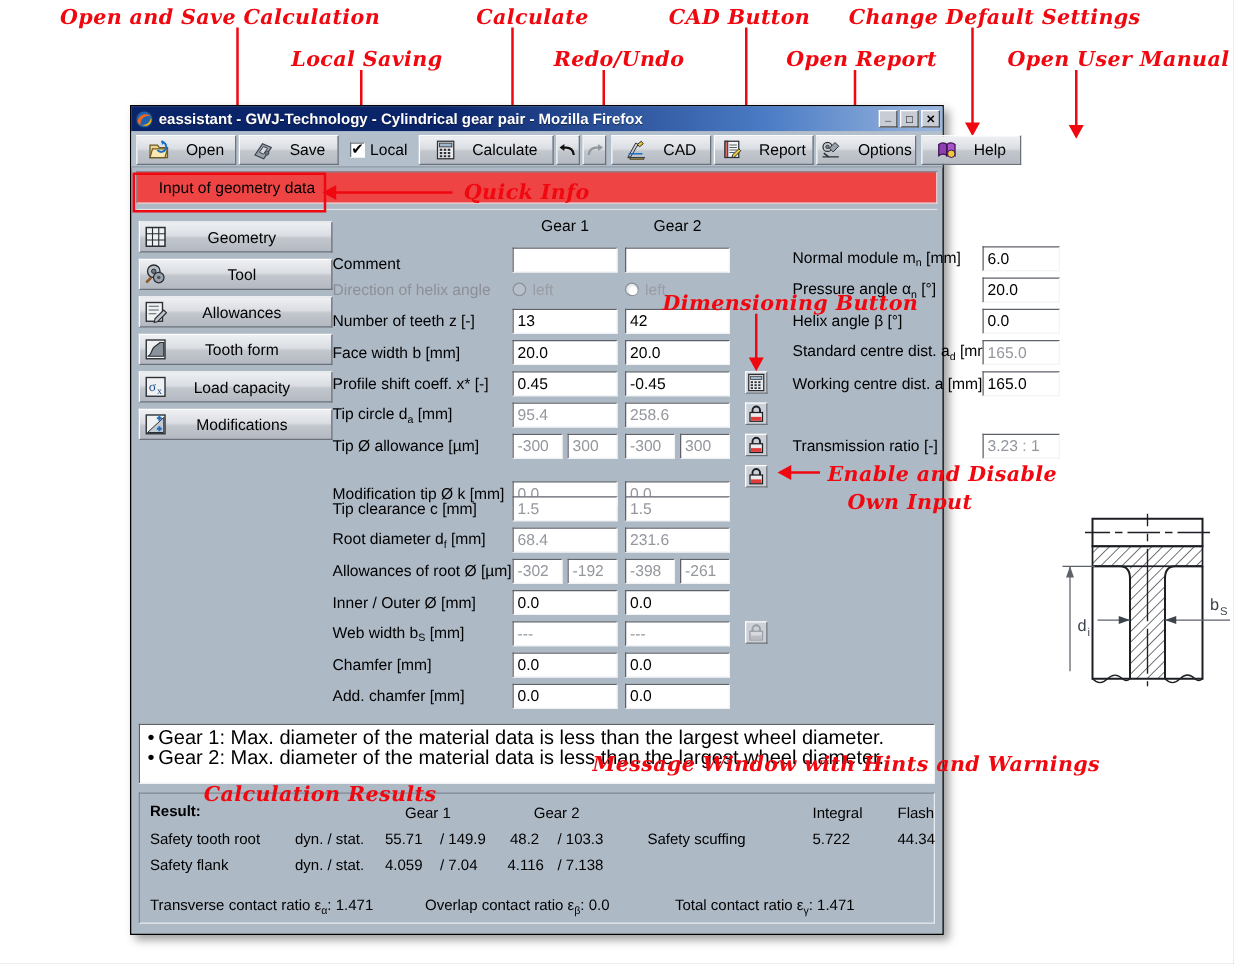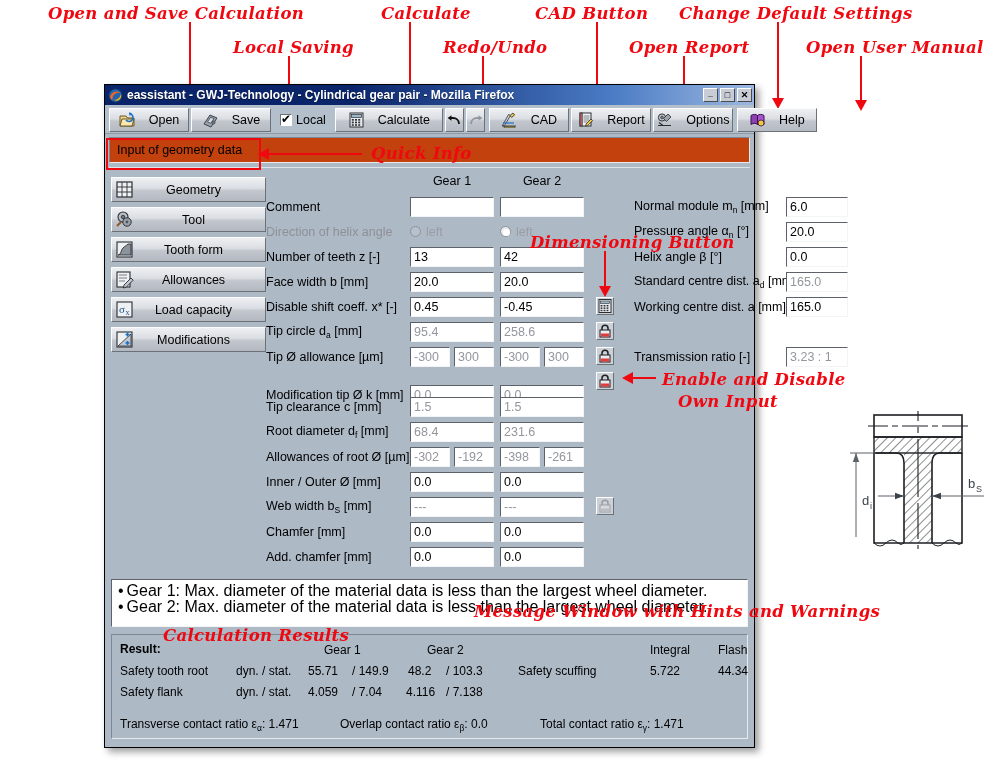--- a/index.html
+++ b/index.html
@@ -93,24 +93,24 @@
   }
   .chk::after {
     content:"✔"; position:absolute; left:0px; top:-3px;
     font-size:12px; color:#000; font-family:"DejaVu Sans",sans-serif;
   }
   .tb-ico { width:17px; height:16px; flex:0 0 auto; }
 
   
   .quickinfo {
     margin:3px 4px 0 4px; height:26px;
-    background:#c2410c;
+    background:#ef4444;
     border-top:1px solid #7d8894; border-left:1px solid #7d8894;
     border-right:1px solid #e6eaee; border-bottom:1px solid #e6eaee;
-    display:flex; align-items:center; padding-left:7px;
+    display:flex; align-items:center; padding-left:17px;
     font-size:12.5px; color:#000;
   }
   .qi-rule { margin:4px 4px 0 4px; height:1px; background:#8e99a6;
              border-bottom:1px solid #dfe4e9; }
 
   
   .wbody { display:flex; padding:5px 4px 0 6px; height:405px; }
   .sidebar { width:155px; flex:0 0 auto; padding-top:4px; }
   .navbtn {
     height:25px; margin-bottom:5px;
@@ -379,35 +379,35 @@
           <circle cx="8" cy="7" r="1.8" fill="#6e7780" stroke="#2b2f34" stroke-width=".8"></circle>
           <circle cx="12" cy="12" r="4.2" fill="#9aa3ad" stroke="#2b2f34" stroke-width="1"></circle>
           <circle cx="12" cy="12" r="1.4" fill="#4d545c"></circle>
           <path d="M2 16l4-4" stroke="#8a5a2a" stroke-width="2"></path>
         </svg>
         <span class="nb-lbl">Tool</span>
       </div>
 
       <div class="navbtn">
         <svg class="nb-ico" viewBox="0 0 19 19">
-          <rect x="2" y="2" width="15" height="15" fill="#eef0f2" stroke="#2b2f34" stroke-width="1.1"></rect>
-          <path d="M3 15 C6 15 6 10 8 8 C10 6 11 6 13 4 L16 4 L16 15 Z" fill="#8b939c" stroke="#2b2f34" stroke-width=".9"></path>
-        </svg>
-        <span class="nb-lbl">Tooth form</span>
-      </div>
-
-      <div class="navbtn">
-        <svg class="nb-ico" viewBox="0 0 19 19">
           <rect x="2" y="2" width="13" height="15" fill="#eef0f2" stroke="#2b2f34" stroke-width="1.1"></rect>
           <g stroke="#5a6068" stroke-width=".8">
               <path d="M4 5h8M4 8h8M4 11h6"></path>
             </g>
           <path d="M9 15l7-7 2.2 2.2-7 7-2.8.8z" fill="#bfc5cc" stroke="#2b2f34" stroke-width=".9"></path>
         </svg>
         <span class="nb-lbl">Allowances</span>
+      </div>
+
+      <div class="navbtn">
+        <svg class="nb-ico" viewBox="0 0 19 19">
+          <rect x="2" y="2" width="15" height="15" fill="#eef0f2" stroke="#2b2f34" stroke-width="1.1"></rect>
+          <path d="M3 15 C6 15 6 10 8 8 C10 6 11 6 13 4 L16 4 L16 15 Z" fill="#8b939c" stroke="#2b2f34" stroke-width=".9"></path>
+        </svg>
+        <span class="nb-lbl">Tooth form</span>
       </div>
 
       <div class="navbtn">
         <svg class="nb-ico" viewBox="0 0 19 19">
           <rect x="2" y="2" width="15" height="15" fill="#eef0f2" stroke="#2b2f34" stroke-width="1.1"></rect>
           <text x="4" y="13" font-family="Liberation Serif, serif" font-size="11" fill="#1b4f8c">σ</text>
           <text x="10.5" y="15" font-family="Liberation Serif, serif" font-size="8" fill="#1b4f8c">x</text>
         </svg>
         <span class="nb-lbl">Load capacity</span>
       </div>
@@ -422,21 +422,21 @@
         </svg>
         <span class="nb-lbl">Modifications</span>
       </div>
     </div>
 
     <div class="formarea">
 
       <div class="colhdr" style="left:144px; top:1px;">Gear 1</div>
       <div class="colhdr" style="left:234px; top:1px;">Gear 2</div>
 
-      <div class="frow" style="top:22px;">
+      <div class="frow" style="top:22px;align-items:flex-end;">
         <span class="flabel" style="width:144px;">Comment</span>
         <span class="fld" style="width:84px; margin-right:6px;"></span>
         <span class="fld" style="width:84px;"></span>
       </div>
 
       <div class="frow" style="top:47px;">
         <span class="flabel dis" style="width:144px;">Direction of helix angle</span>
         <span style="width:90px; display:flex; align-items:center;">
           <span class="radio"></span>
           <span class="radio-lbl">left</span>
@@ -453,21 +453,21 @@
         <span class="fld" style="width:84px;">42</span>
       </div>
 
       <div class="frow" style="top:97px;">
         <span class="flabel" style="width:144px;">Face width b [mm]</span>
         <span class="fld" style="width:84px; margin-right:6px;">20.0</span>
         <span class="fld" style="width:84px;">20.0</span>
       </div>
 
       <div class="frow" style="top:122px;">
-        <span class="flabel" style="width:144px;">Disable shift coeff. x* [-]</span>
+        <span class="flabel" style="width:144px;">Profile shift coeff. x* [-]</span>
         <span class="fld" style="width:84px; margin-right:6px;">0.45</span>
         <span class="fld" style="width:84px;">-0.45</span>
       </div>
 
       <div class="frow" style="top:147px;">
         <span class="flabel" style="width:144px;">Tip circle d<span class="sub">a</span> [mm]</span>
         <span class="fld ro" style="width:84px; margin-right:6px;">95.4</span>
         <span class="fld ro" style="width:84px;">258.6</span>
       </div>
 

